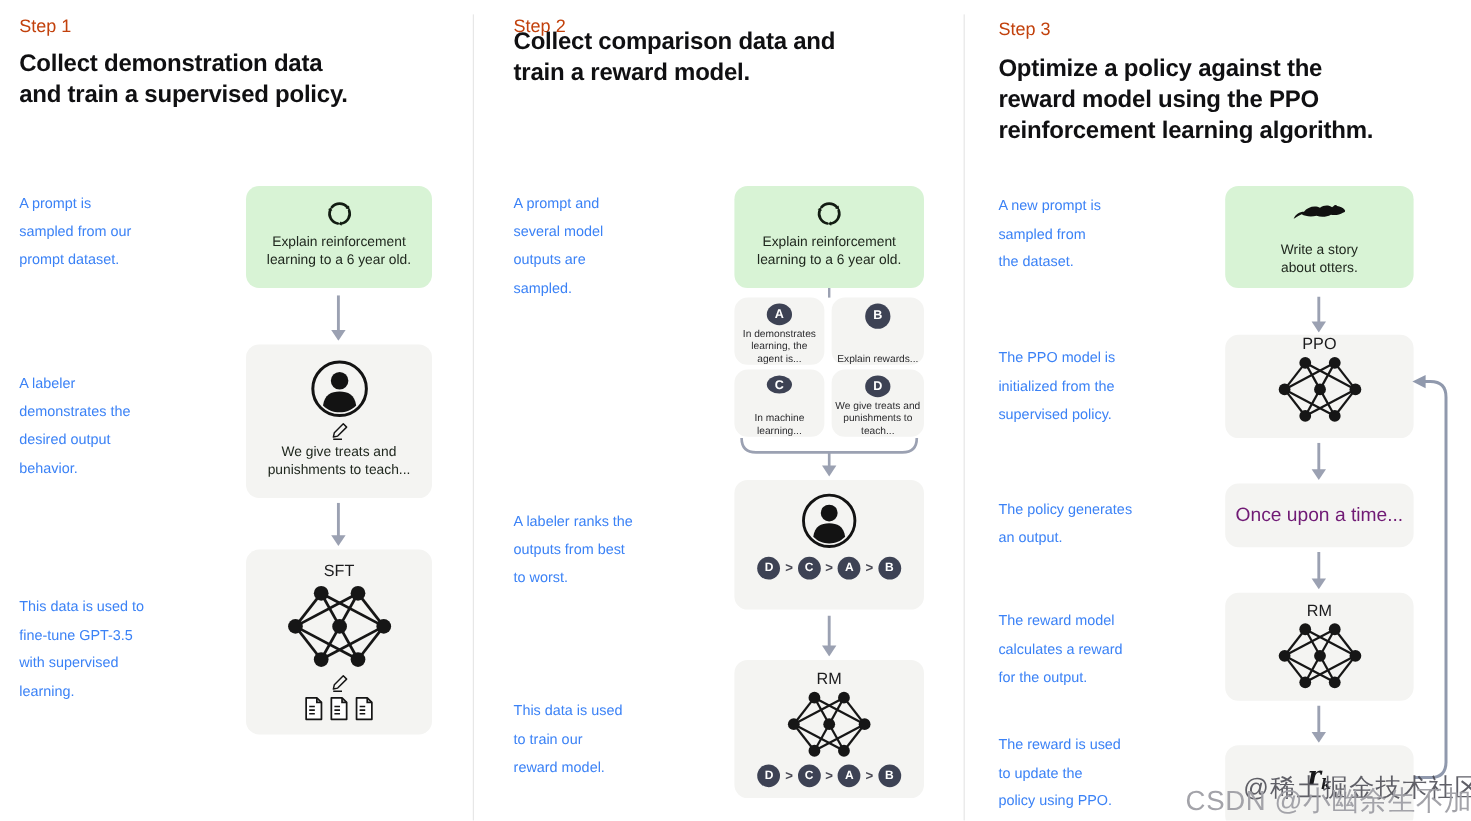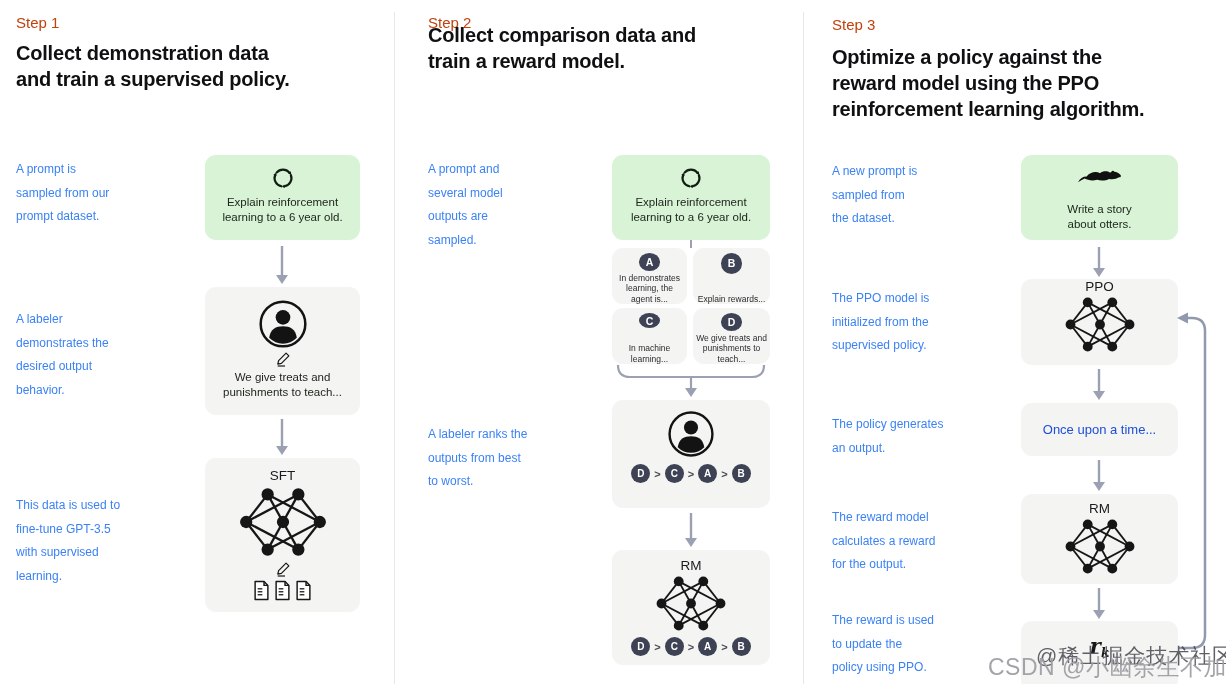--- a/index.html
+++ b/index.html
@@ -231,20 +231,23 @@
       <span class="gt">&gt;</span>
       <span class="chip">B</span>
     </div>
   </div>
 
   <svg class="ar" style="left:684px;top:513px" width="14" height="34">
     <line x1="7" y1="0" x2="7" y2="26" stroke="#9ba1b2" stroke-width="2.4"></line>
       <polygon points="1,25 13,25 7,34" fill="#9ba1b2"></polygon>
   </svg>
 
+  <div class="desc" style="left:428px;top:581px;width:170px">This data is used
+to train our
+reward model.</div>
   <div class="box gray" style="left:612px;top:550px;width:158px;height:115px">
     <div class="box-title" style="margin-top:8px">RM</div>
     <svg class="net-md" style="margin-top:1px" viewBox="0 0 120 96">
         <use href="#net"></use>
       </svg>
     <div class="rank-row" style="margin-top:4px">
       <span class="chip">D</span>
       <span class="gt">&gt;</span>
       <span class="chip">C</span>
       <span class="gt">&gt;</span>
@@ -286,21 +289,21 @@
   </div>
 
   <svg class="ar" style="left:1092px;top:369px" width="14" height="31">
     <line x1="7" y1="0" x2="7" y2="23" stroke="#9ba1b2" stroke-width="2.4"></line>
       <polygon points="1,22 13,22 7,31" fill="#9ba1b2"></polygon>
   </svg>
 
   <div class="desc" style="left:832px;top:413px;width:210px">The policy generates
 an output.</div>
   <div class="box gray" style="left:1021px;top:403px;width:157px;height:53px;justify-content:center">
-    <div style="font-size:13px;color:#1d4ed8">Once upon a time...</div>
+    <div style="font-size:16px;color:#701a75">Once upon a time...</div>
   </div>
 
   <svg class="ar" style="left:1092px;top:460px" width="14" height="31">
     <line x1="7" y1="0" x2="7" y2="23" stroke="#9ba1b2" stroke-width="2.4"></line>
       <polygon points="1,22 13,22 7,31" fill="#9ba1b2"></polygon>
   </svg>
 
   <div class="desc" style="left:832px;top:506px;width:200px">The reward model
 calculates a reward
 for the output.</div>

